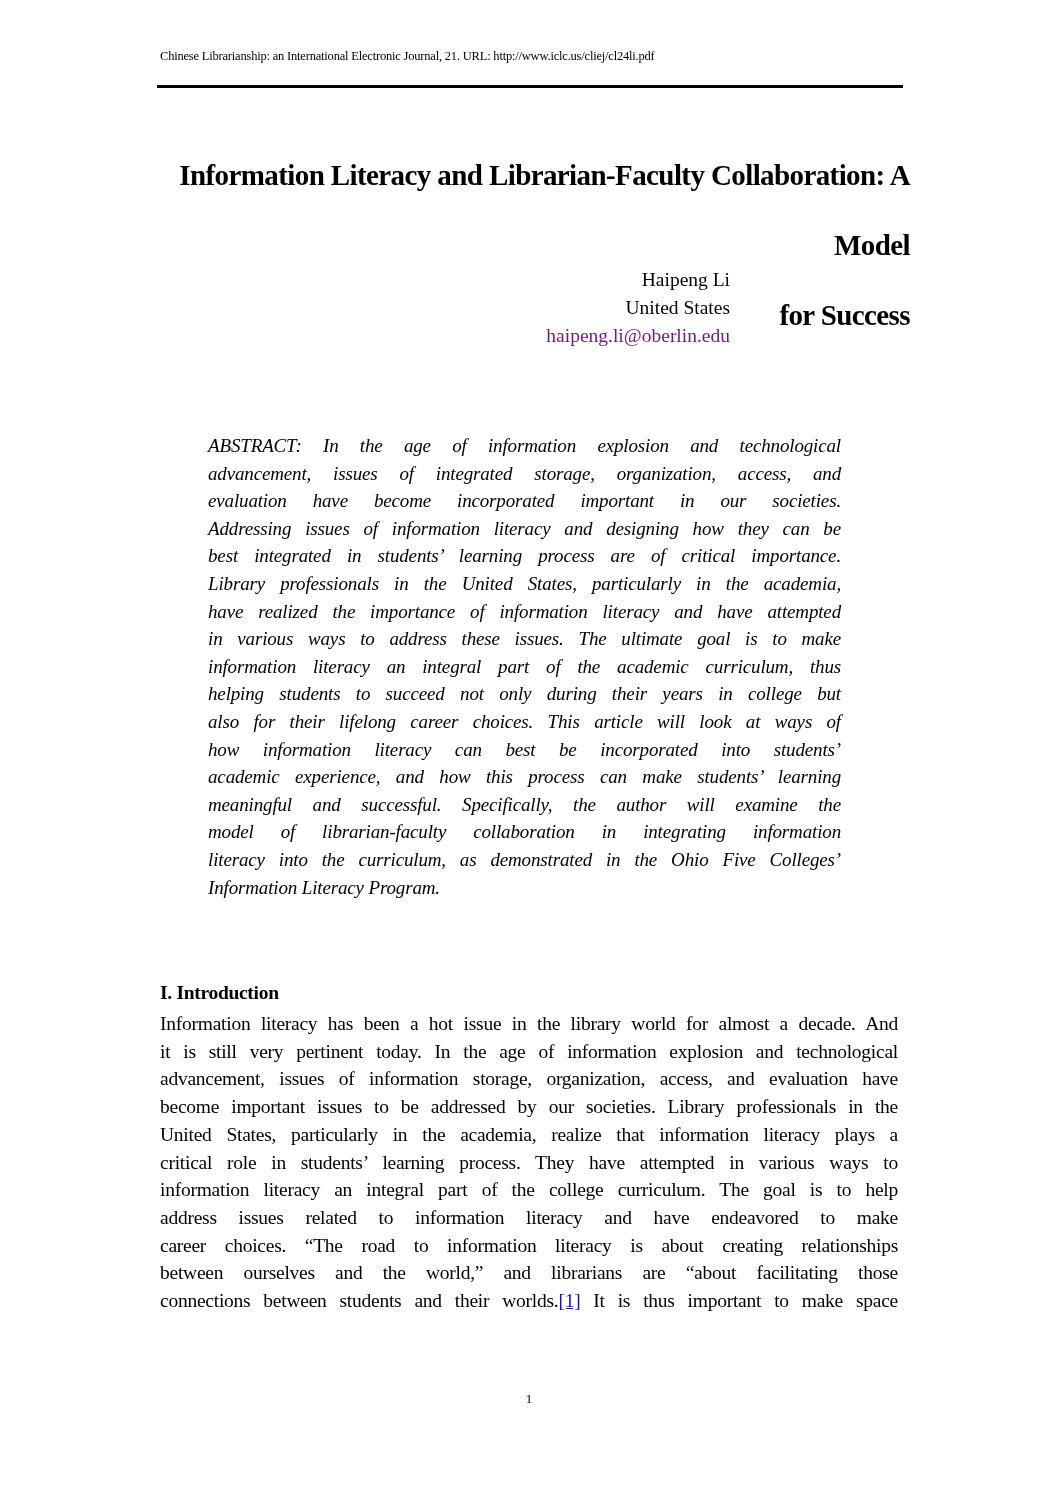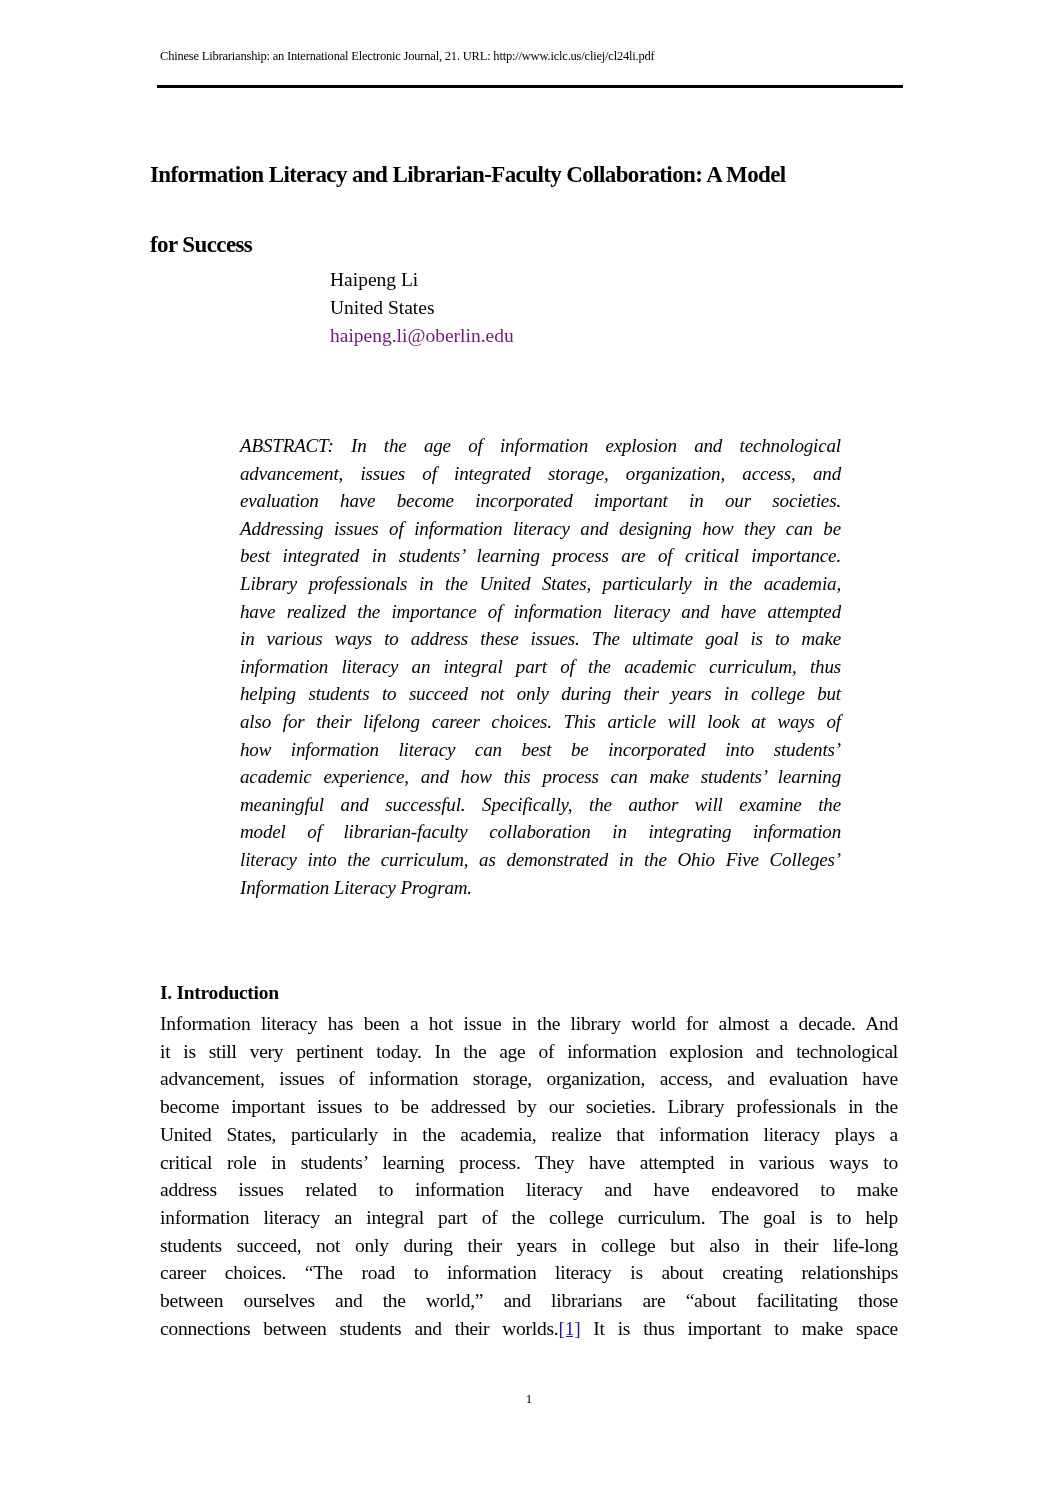--- a/index.html
+++ b/index.html
@@ -8,36 +8,36 @@
     font-family: "Liberation Serif", "DejaVu Serif", serif; color: #000;
   }
   .running-header {
     position: absolute; left: 160px; top: 49px; width: 742px;
     font-size: 12.5px; letter-spacing: -0.2px; white-space: nowrap;
   }
   .header-rule {
     position: absolute; left: 157px; top: 85px; width: 746px; height: 3px; background: #000;
   }
   .title {
-    position: absolute; left: 150px; top: 140px; width: 760px; text-align: left;
-    font-weight: bold; font-size: 23px; line-height: 70px; margin: 0;
+    position: absolute; left: 150px; top: 140px; width: 760px; text-align: right;
+    font-weight: bold; font-size: 29px; line-height: 70px; margin: 0;
     letter-spacing: -0.6px;
   }
   .author-block {
-    position: absolute; left: 330px; top: 266px; width: 400px; text-align: left;
+    position: absolute; left: 330px; top: 266px; width: 400px; text-align: right;
     font-size: 19.5px; line-height: 28px;
   }
   .author-block div { white-space: nowrap; }
   .email { color: #701a75; cursor: pointer; }
   .abstract {
     position: absolute; left: 208px; top: 432px; width: 633px;
     font-style: italic; font-size: 19px; line-height: 27.6px; text-align: justify;
     letter-spacing: -0.15px;
   }
-  .abstract .line { display: block; text-align: justify; text-align-last: justify; white-space: nowrap; margin-left: 32px; }
+  .abstract .line { display: block; text-align: justify; text-align-last: justify; white-space: nowrap; }
   .abstract .line.last { text-align-last: left; }
   .section-heading {
     position: absolute; left: 160px; top: 982px; font-weight: bold; font-size: 19.5px; margin: 0;
     letter-spacing: -0.3px;
   }
   .body-text {
     position: absolute; left: 160px; top: 1010px; width: 738px;
     font-size: 19.5px; line-height: 27.7px; letter-spacing: -0.25px;
   }
   .body-text .line { display: block; text-align: justify; text-align-last: justify; white-space: nowrap; }
@@ -85,21 +85,20 @@
 
 <h2 class="section-heading">I. Introduction</h2>
 
 <div class="body-text">
   <span class="line">Information literacy has been a hot issue in the library world for almost a decade. And</span>
   <span class="line">it is still very pertinent today. In the age of information explosion and technological</span>
   <span class="line">advancement, issues of information storage, organization, access, and evaluation have</span>
   <span class="line">become important issues to be addressed by our societies. Library professionals in the</span>
   <span class="line">United States, particularly in the academia, realize that information literacy plays a</span>
   <span class="line">critical role in students’ learning process. They have attempted in various ways to</span>
+  <span class="line">information literacy an integral part of the college curriculum. The goal is to help</span>
   <span class="line">address issues related to information literacy and have endeavored to make</span>
-  <span class="line">information literacy an integral part of the college curriculum. The goal is to help</span>
-  <span class="line">students succeed, not only during their years in college but also in their life-long</span>
   <span class="line">career choices. “The road to information literacy is about creating relationships</span>
   <span class="line">between ourselves and the world,” and librarians are “about facilitating those</span>
   <span class="line"><span>connections between students and their worlds.</span><a class="ref-link">[1]</a><span> It is thus important to make space</span></span>
 </div>
 
 <div class="page-number">1</div>
 
 </body></html>

